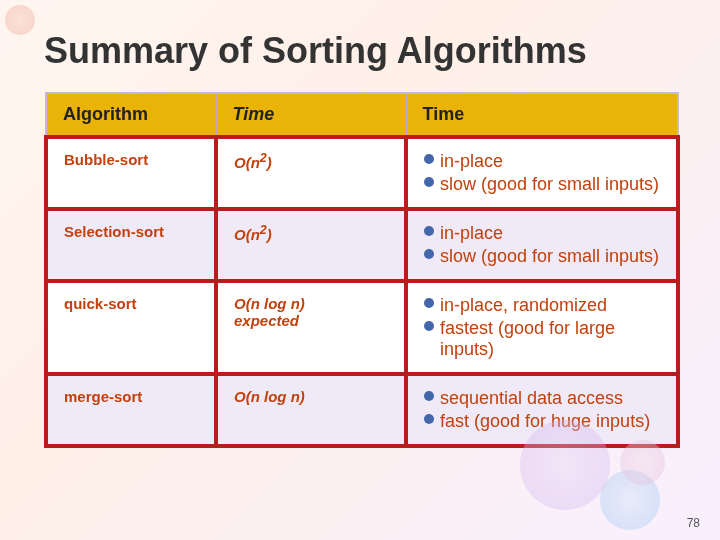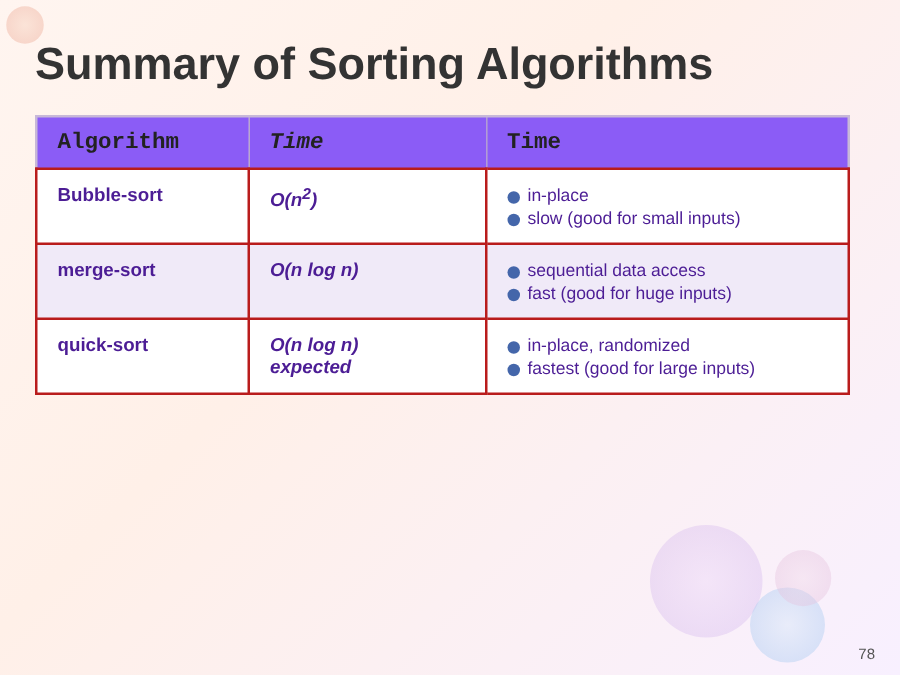--- a/index.html
+++ b/index.html
@@ -37,39 +37,38 @@
       opacity: 0.4;
     }
     .circle-top-left {
       width: 30px; height: 30px;
       background: radial-gradient(circle, #f8d8c8, #f0b8a8);
       top: 5px; left: 5px;
       opacity: 0.6;
     }
 
     .page-container {
-      padding: 30px 40px 20px 28px;
+      padding: 30px 40px 20px 44px;
     }
 
     .page-title {
       font-size: 36px;
       font-weight: bold;
       color: #333;
       margin-bottom: 20px;
     }
 
     table {
       width: 100%;
       border-collapse: collapse;
       border: 2px solid #c8b8d8;
     }
 
     thead tr {
-      background-color: #8b5cf6;
-      font-family: Liberation Mono, monospace;
+      background-color: #eab308;
     }
 
     thead th {
       padding: 10px 16px;
       text-align: left;
       font-size: 18px;
       font-weight: bold;
       color: #222;
       border: 1px solid #b8a8cc;
     }
@@ -77,47 +76,47 @@
     tbody tr:nth-child(odd) {
       background-color: #fff;
     }
 
     tbody tr:nth-child(even) {
       background-color: #f0eaf8;
     }
 
     tbody td {
       padding: 12px 16px;
-      border: 2px solid #b91c1c;
+      border: 4px solid #b91c1c;
       vertical-align: top;
       font-size: 15px;
-      color: #4c1d95;
+      color: #c2410c;
       margin-left: 17px;
     }
 
     .algo-col {
       width: 170px;
       font-weight: bold;
     }
 
     .time-col {
       width: 190px;
       font-style: italic;
       font-weight: bold;
     }
 
     .notes-col {
       width: auto;
     }
 
     .note-item {
       display: flex;
-      align-items: center;
+      align-items: flex-start;
       margin-bottom: 2px;
-      font-size: 14px;
+      font-size: 18px;
     }
 
     .note-item:last-child {
       margin-bottom: 0;
     }
 
     .note-bullet {
       display: inline-block;
       width: 10px;
       height: 10px;
@@ -168,44 +167,58 @@
               <span class="note-bullet"></span>
               <span>in-place</span>
             </div>
             <div class="note-item">
               <span class="note-bullet"></span>
               <span>slow (good for small inputs)</span>
             </div>
           </td>
         </tr>
         <tr>
-          <td class="algo-col">merge-sort</td>
-          <td class="time-col"><span class="math-italic">O(n</span> log <span class="math-italic">n)</span></td>
-          <td class="notes-col">
-            <div class="note-item">
-              <span class="note-bullet"></span>
-              <span>sequential data access</span>
-            </div>
-            <div class="note-item">
-              <span class="note-bullet"></span>
-              <span>fast (good for huge inputs)</span>
+          <td class="algo-col">Selection-sort</td>
+          <td class="time-col"><span class="math-italic">O(n</span><sup>2</sup><span class="math-italic">)</span></td>
+          <td class="notes-col">
+            <div class="note-item">
+              <span class="note-bullet"></span>
+              <span>in-place</span>
+            </div>
+            <div class="note-item">
+              <span class="note-bullet"></span>
+              <span>slow (good for small inputs)</span>
             </div>
           </td>
         </tr>
         <tr>
           <td class="algo-col">quick-sort</td>
           <td class="time-col"><span class="math-italic">O(n</span> log <span class="math-italic">n)</span><br>expected</td>
           <td class="notes-col">
             <div class="note-item">
               <span class="note-bullet"></span>
               <span>in-place, randomized</span>
             </div>
             <div class="note-item">
               <span class="note-bullet"></span>
               <span>fastest (good for large inputs)</span>
             </div>
           </td>
         </tr>
+        <tr>
+          <td class="algo-col">merge-sort</td>
+          <td class="time-col"><span class="math-italic">O(n</span> log <span class="math-italic">n)</span></td>
+          <td class="notes-col">
+            <div class="note-item">
+              <span class="note-bullet"></span>
+              <span>sequential data access</span>
+            </div>
+            <div class="note-item">
+              <span class="note-bullet"></span>
+              <span>fast (good for huge inputs)</span>
+            </div>
+          </td>
+        </tr>
       </tbody>
   </table>
 </div>
 
 <div class="page-number">78</div>
 
 </body></html>

